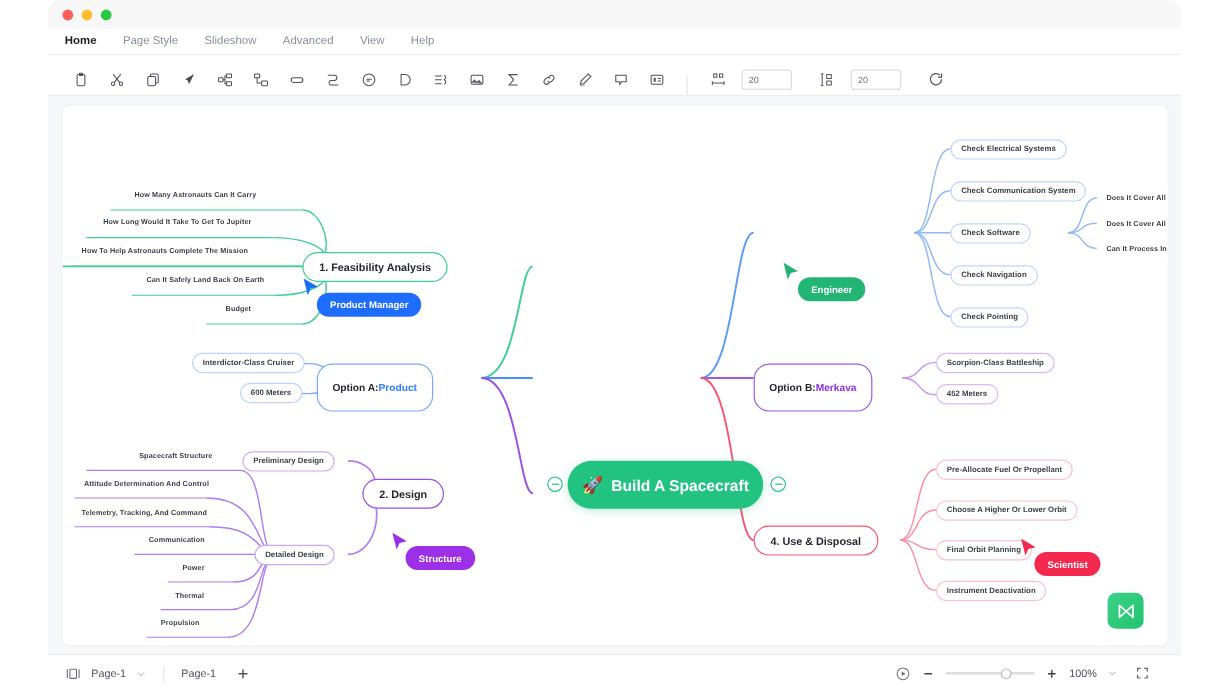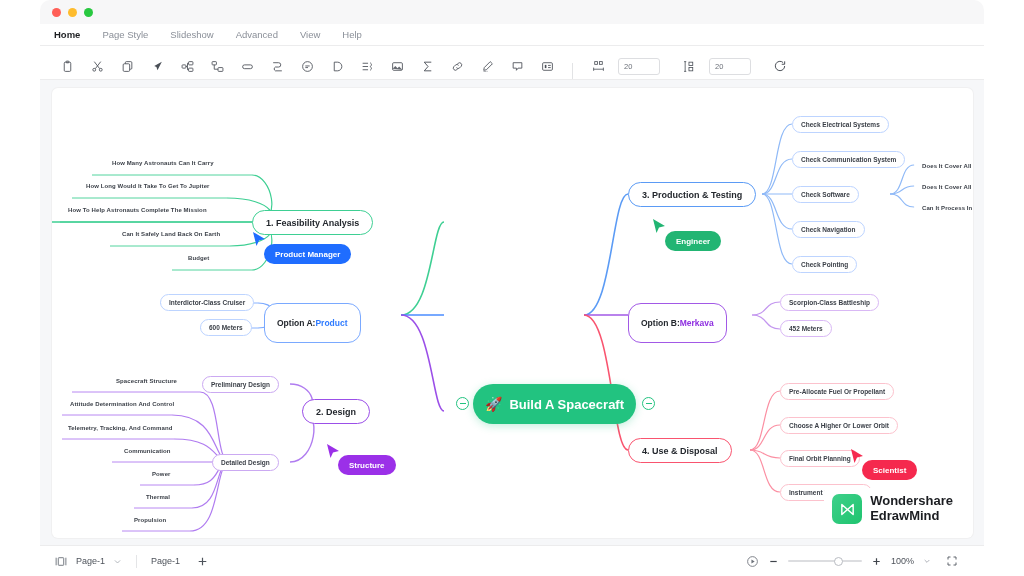--- a/index.html
+++ b/index.html
@@ -421,23 +421,20 @@
     <div class="node sub" style="left:150px; top:288px; border-color:#cba9f2;">Preliminary Design</div>
     <div class="node sub" style="left:160px; top:366px; border-color:#cba9f2;">Detailed Design</div>
     <div class="node leaf" style="left:56px; top:285px; border-color:#ffffff;">Spacecraft Structure</div>
     <div class="node leaf" style="left:10px; top:308px; border-color:#ffffff;">Attitude Determination And Control</div>
     <div class="node leaf" style="left:8px; top:332px; border-color:#ffffff;">Telemetry, Tracking, And Command</div>
     <div class="node leaf" style="left:64px; top:355px; border-color:#ffffff;">Communication</div>
     <div class="node leaf" style="left:92px; top:378px; border-color:#ffffff;">Power</div>
     <div class="node leaf" style="left:86px; top:401px; border-color:#ffffff;">Thermal</div>
     <div class="node leaf" style="left:74px; top:424px; border-color:#ffffff;">Propulsion</div>
 
-    <div class="node main" style="left:576px; top:94px; border-color:#5b9bf5;">
-      <span>3. Production &amp; Testing</span>
-    </div>
     <div class="node sub" style="left:740px; top:28px; border-color:#bdd4ff;">Check Electrical Systems</div>
     <div class="node sub" style="left:740px; top:63px; border-color:#bdd4ff;">Check Communication System</div>
     <div class="node sub" style="left:740px; top:98px; border-color:#bdd4ff;">Check Software</div>
     <div class="node sub" style="left:740px; top:133px; border-color:#bdd4ff;">Check Navigation</div>
     <div class="node sub" style="left:740px; top:168px; border-color:#bdd4ff;">Check Pointing</div>
     <div class="node leaf" style="left:862px; top:70px; border-color:#ffffff;">Does It Cover All</div>
     <div class="node leaf" style="left:862px; top:91px; border-color:#ffffff;">Does It Cover All</div>
     <div class="node leaf" style="left:862px; top:112px; border-color:#ffffff;">Can It Process In</div>
 
     <div class="node opt" style="left:576px; top:215px; border-color:#a259e6;">
@@ -475,24 +472,20 @@
     </svg>
     <div class="pill" style="left:810px; top:372px; background:#f5294e;">Scientist</div>
 
     <div class="watermark">
       <div class="wm-logo">
         <svg width="17" height="17" viewBox="0 0 24 24" fill="none" stroke="#ffffff" stroke-width="2" stroke-linejoin="round">
           <path d="M4 5 L12 12 L4 19 Z"></path>
             <path d="M20 5 L12 12 L20 19 Z"></path>
         </svg>
       </div>
-      <div class="wm-text">
-        <div>Wondershare</div>
-        <div>EdrawMind</div>
-      </div>
     </div>
   </div>
 
   <div class="statusbar">
     <div class="sb-left">
       <div class="icon-btn">
         <svg width="14" height="13" viewBox="0 0 24 24" fill="none" stroke="currentColor" stroke-width="1.7">
             <path d="M3 5v14M21 5v14"></path>
             <rect x="7" y="5" width="10" height="14" rx="1"></rect>
           </svg>

